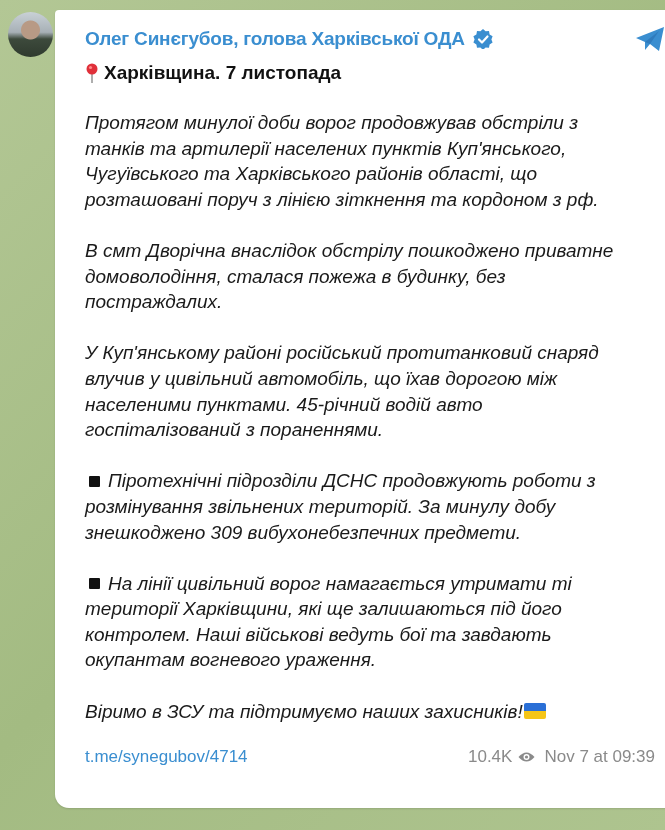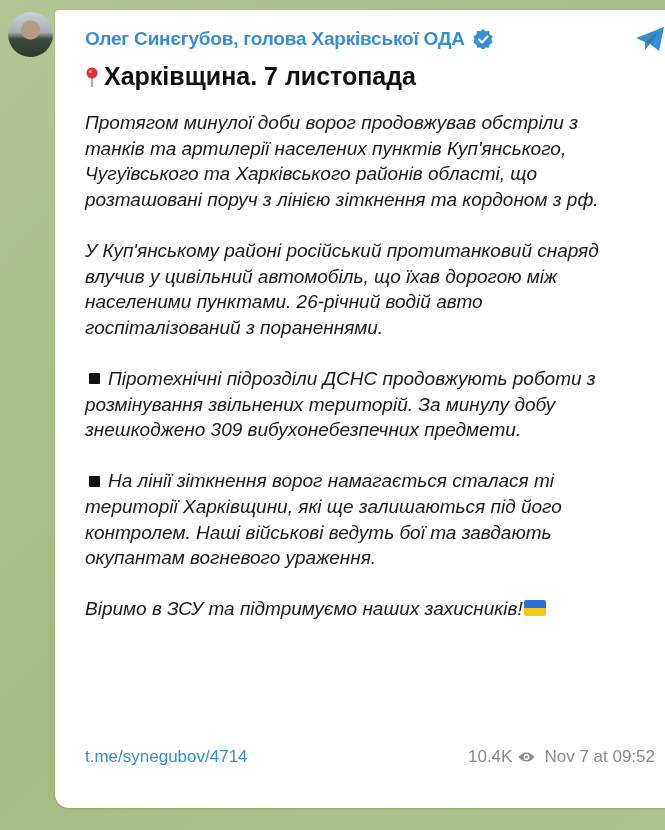--- a/index.html
+++ b/index.html
@@ -21,21 +21,21 @@
     }
     .bubble {
       position: absolute; left: 55px; top: 10px; width: 632px; height: 798px;
       background: #ffffff; border-radius: 14px; border-top-left-radius: 4px;
       box-shadow: 0 1px 2px rgba(0,0,0,0.12);
     }
     .share-icon { position: absolute; right: 22px; top: 16px; width: 30px; height: 26px; cursor: pointer; }
     .header { position: absolute; left: 30px; top: 18px; display: flex; align-items: center; }
     .channel-name { color: #3a8ed0; font-weight: bold; font-size: 19px; letter-spacing: -0.2px; }
     .verified-icon { margin-left: 8px; width: 20px; height: 20px; }
-    .location-line { position: absolute; left: 30px; top: 52px; font-size: 25px; color: #111; font-weight: bold; display: flex; align-items: center; }
+    .location-line { position: absolute; left: 30px; top: 52px; font-size: 19px; color: #111; font-weight: bold; display: flex; align-items: center; }
     .pin-icon { width: 14px; height: 20px; margin-right: 5px; }
     .body-text {
       position: absolute; left: 30px; top: 100px; width: 530px;
       font-size: 19px; line-height: 25.6px; color: #1a1a1a;
     }
     .para { margin: 0 0 25.6px 0; white-space: pre-line; font-style: italic; }
     .bullet { display: inline-block; width: 11px; height: 11px; background: #111; margin: 0 8px 2px 4px; vertical-align: middle; border-radius: 1px; }
     .flag { display: inline-block; width: 22px; height: 16px; vertical-align: -1px; border-radius: 2px; overflow: hidden; margin-left: 1px; }
     .flag .b { height: 8px; background: #2a6fd6; }
     .flag .y { height: 8px; background: #f5c518; }
@@ -67,31 +67,32 @@
     <svg class="pin-icon" viewBox="0 0 14 20">
       <line x1="7" y1="8" x2="7" y2="20" stroke="#9a9a9a" stroke-width="1.6"></line>
       <circle cx="7" cy="6" r="5.5" fill="#e0303a"></circle>
       <circle cx="5.5" cy="4.5" r="1.6" fill="#ff8a8a"></circle>
     </svg>
     <span>Харківщина. 7 листопада</span>
   </div>
 
   <div class="body-text">
     <p class="para"><span>Протягом минулої доби ворог продовжував обстріли з танків та артилерії населених пунктів Куп'янського, Чугуївського та Харківського районів області, що розташовані поруч з лінією зіткнення та кордоном з рф.</span></p>
-    <p class="para"><span>У Куп'янському районі російський протитанковий снаряд влучив у цивільний автомобіль, що їхав дорогою між населеними пунктами. 26-річний водій авто госпіталізований з пораненнями.</span></p>
+    <p class="para"><span>В смт Дворічна внаслідок обстрілу пошкоджено приватне домоволодіння, сталася пожежа в будинку, без постраждалих.</span></p>
+    <p class="para"><span>У Куп'янському районі російський протитанковий снаряд влучив у цивільний автомобіль, що їхав дорогою між населеними пунктами. 45-річний водій авто госпіталізований з пораненнями.</span></p>
     <p class="para"><span class="bullet"></span><span>Піротехнічні підрозділи ДСНС продовжують роботи з розмінування звільнених територій. За минулу добу знешкоджено 309 вибухонебезпечних предмети.</span></p>
-    <p class="para"><span class="bullet"></span><span>На лінії зіткнення ворог намагається сталася ті території Харківщини, які ще залишаються під його контролем. Наші військові ведуть бої та завдають окупантам вогневого ураження.</span></p>
+    <p class="para"><span class="bullet"></span><span>На лінії цивільний ворог намагається утримати ті території Харківщини, які ще залишаються під його контролем. Наші військові ведуть бої та завдають окупантам вогневого ураження.</span></p>
     <p class="para" style="margin-bottom:16px"><span>Віримо в ЗСУ та підтримуємо наших захисників!</span><span class="flag"><span class="b" style="display:block"></span><span class="y" style="display:block"></span></span></p>
   </div>
 
   <div class="footer">
     <a class="post-link">t.me/synegubov/4714</a>
     <span class="meta">
       <span>10.4K</span>
       <svg class="eye-icon" viewBox="0 0 17 12">
         <path d="M0.5 6 Q8.5 -3 16.5 6 Q8.5 15 0.5 6 Z" fill="#8a8a8a"></path>
         <circle cx="8.5" cy="6" r="3" fill="#fff"></circle>
         <circle cx="8.5" cy="6" r="1.6" fill="#8a8a8a"></circle>
       </svg>
-      <span>Nov 7 at 09:52</span>
+      <span>Nov 7 at 09:39</span>
     </span>
   </div>
 </div>
 
 </body></html>

